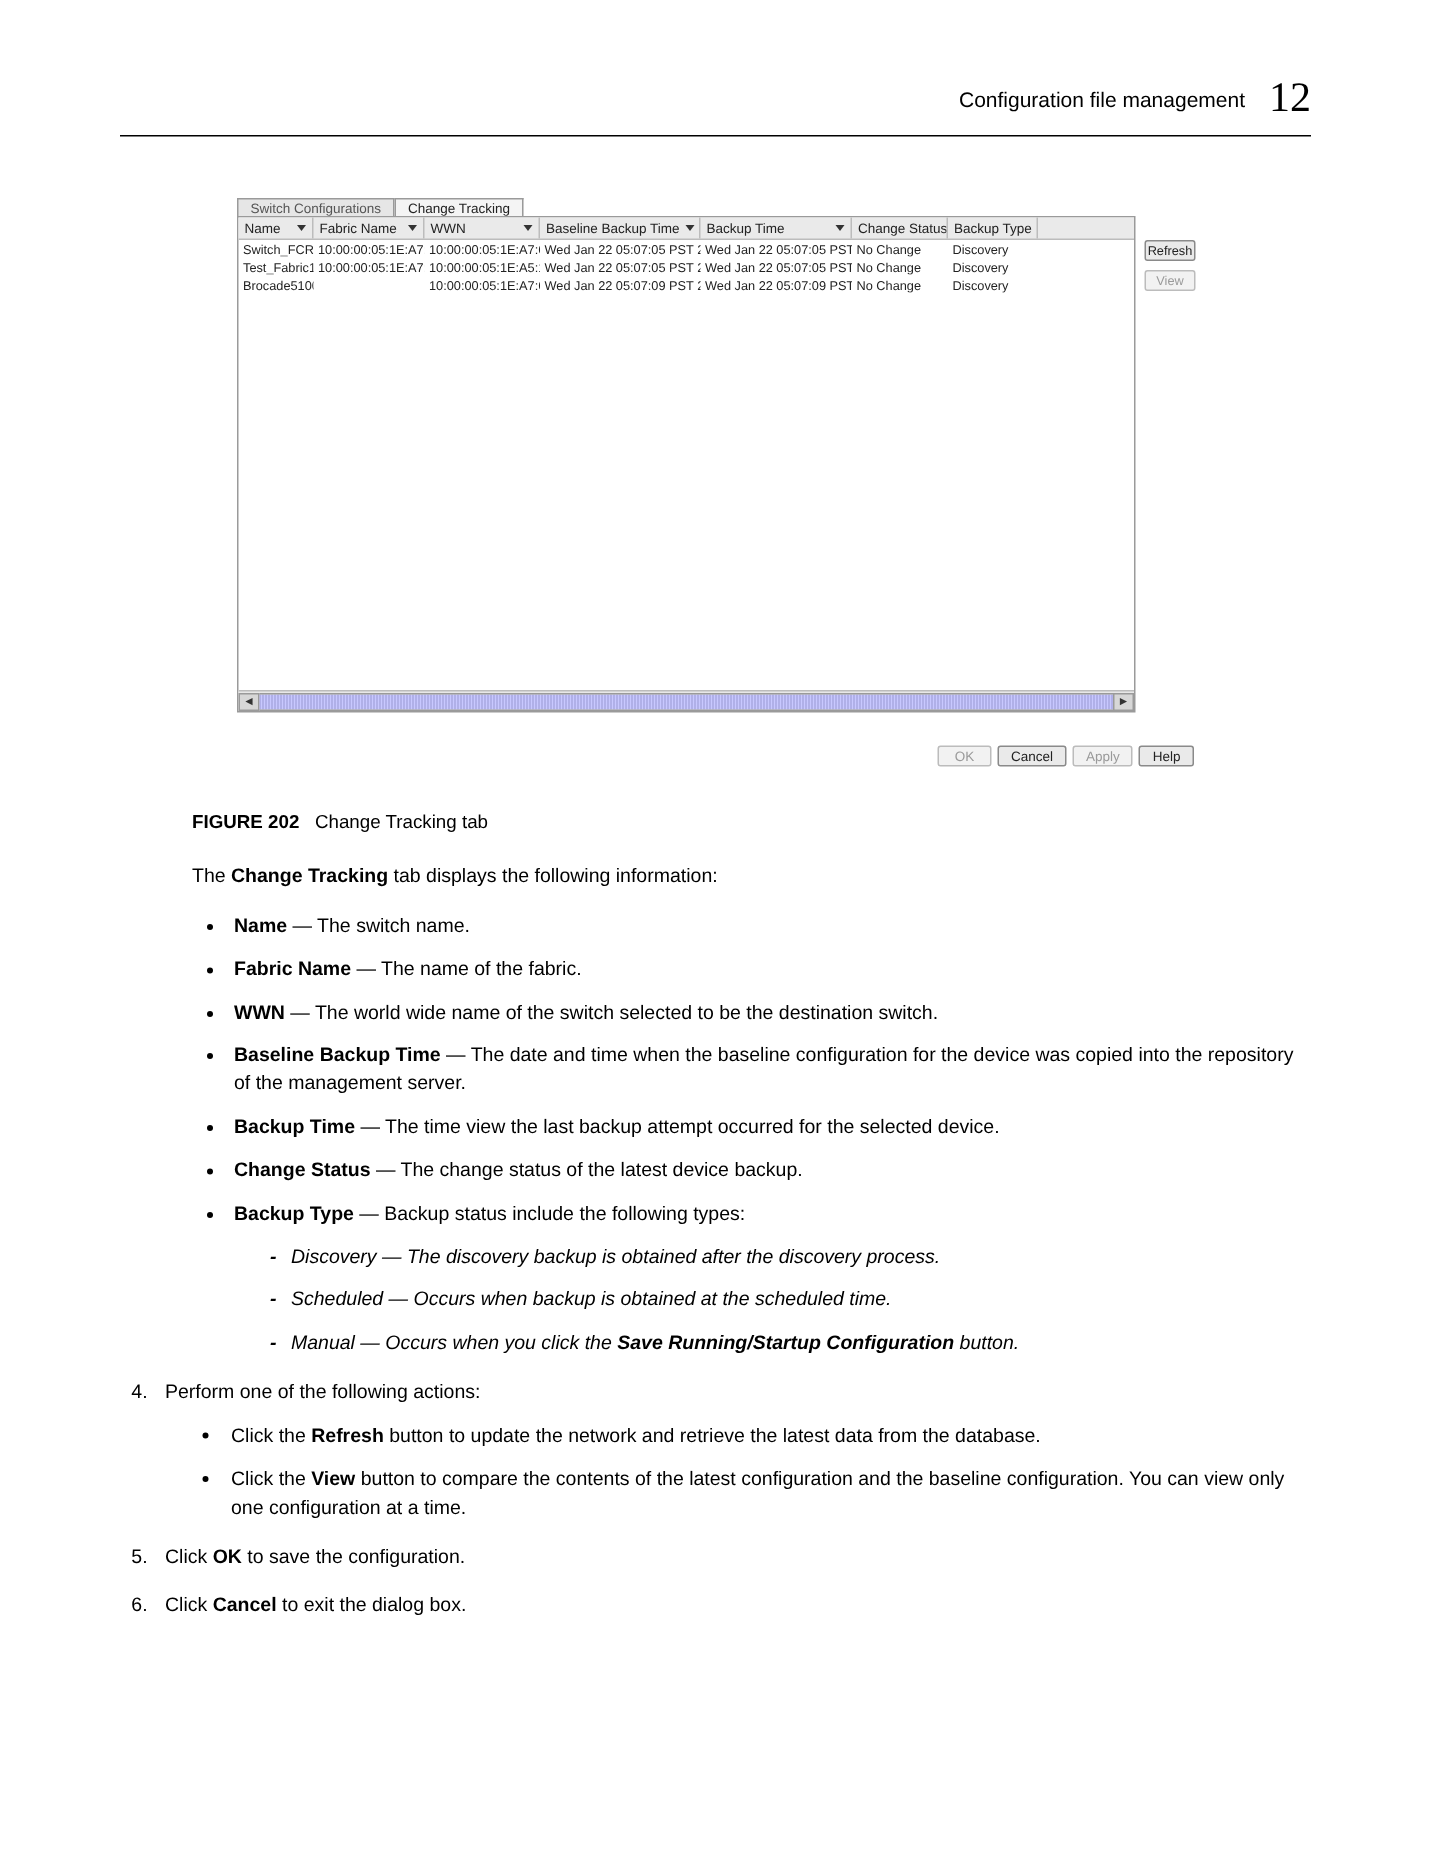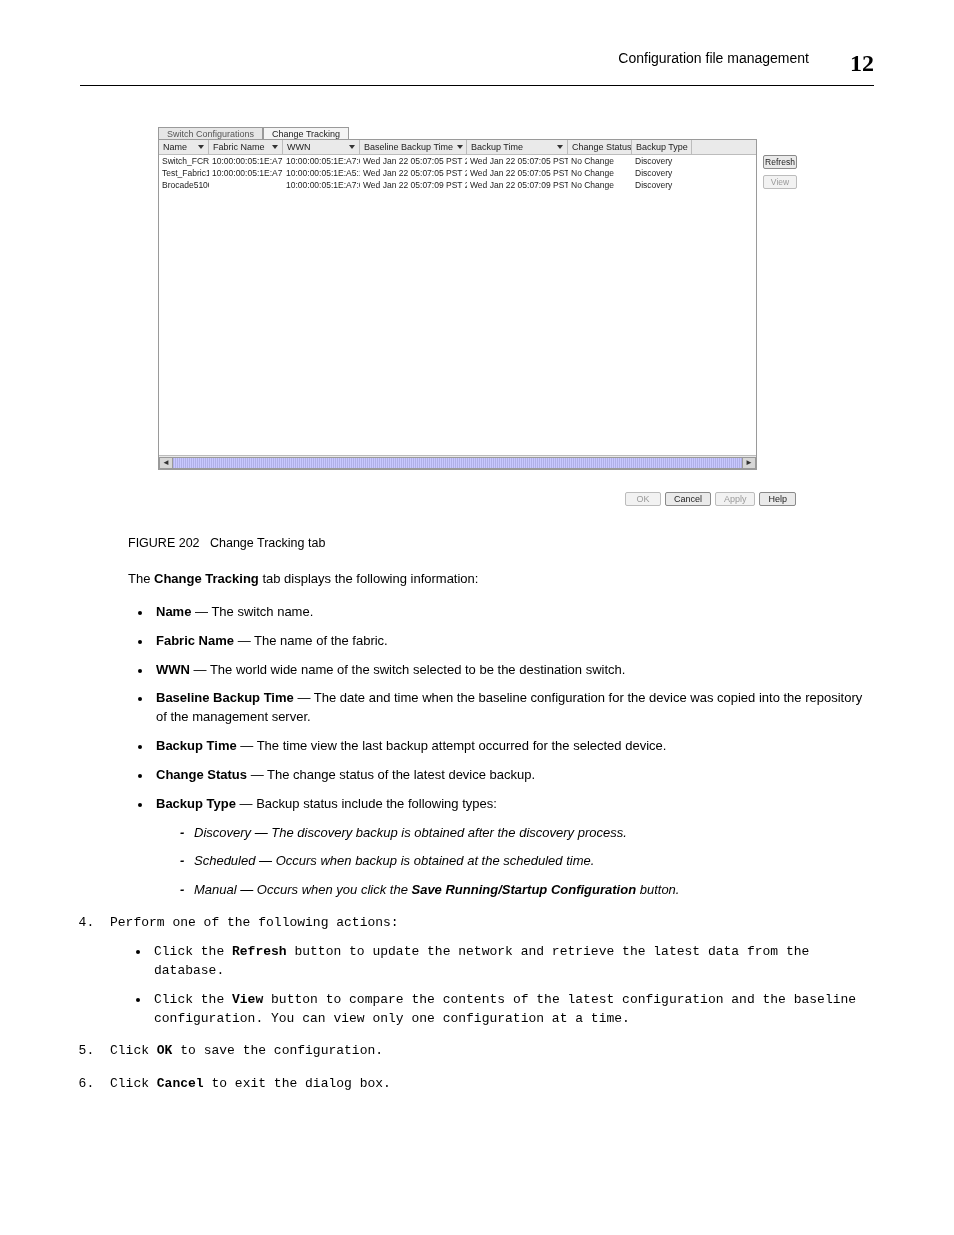--- a/index.html
+++ b/index.html
@@ -8,26 +8,26 @@
     font-size: 13px;
     color: #000;
     background: #fff;
     width: 954px;
     margin: 0 auto;
     padding: 50px 80px 60px 80px;
   }
   .page-header {
     display: flex;
     justify-content: flex-end;
-    align-items: flex-start;
-    gap: 41px;
+    align-items: center;
+    gap: 16px;
     margin-bottom: 8px;
   }
   .page-header-title { font-size: 14px; }
-  .page-header-number { font-size: 24px; font-family: Georgia, 'Times New Roman', serif; font-weight: bold; }
+  .page-header-number { font-size: 28px; font-family: Georgia, 'Times New Roman', serif; }
   .header-rule { border: none; border-top: 1.5px solid #000; margin-bottom: 40px; }
 
   
   .screenshot {
     margin: 0 auto 30px;
     width: 638px;
     font-family: Tahoma, Arial, sans-serif;
     font-size: 9px;
     color: #222;
   }
@@ -151,30 +151,30 @@
   .w-fabric { width: 74px; }
   .w-wwn    { width: 77px; }
   .w-bbt    { width: 107px; }
   .w-bt     { width: 101px; }
   .w-cs     { width: 64px; }
   .w-btype  { width: 60px; }
   .w-extra  { width: 64px; }
 
   
   .figcap { margin: 0 0 20px 48px; font-size: 12.5px; }
-  .figcap b { font-weight: normal; }
+  .figcap b { font-weight: bold; }
   .para { margin: 0 0 14px 48px; line-height: 1.45; font-size: 13px; }
   ul.top { list-style: disc; margin: 0 0 14px 72px; }
   ul.top > li { margin-bottom: 10px; line-height: 1.45; font-size: 13px; padding-left: 4px; }
   ul.top > li::marker { font-size: 12px; }
   ul.sub { list-style: none; margin: 10px 0 0 24px; }
   ul.sub > li { margin-bottom: 10px; line-height: 1.45; position: relative; padding-left: 14px; font-style: italic; }
   ul.sub > li::before { content: "-"; position: absolute; left: 0; font-weight: bold; }
   ol.steps { list-style: decimal; margin: 0 0 14px 22px; }
-  ol.steps > li { margin-bottom: 14px; line-height: 1.45; font-size: 13px; padding-left: 8px; font-family: Liberation Mono, monospace; }
+  ol.steps > li { margin-bottom: 14px; line-height: 1.45; font-size: 13px; padding-left: 8px; }
   ol.steps ul.inner { list-style: disc; margin: 10px 0 0 40px; }
   ol.steps ul.inner > li { margin-bottom: 10px; line-height: 1.45; padding-left: 4px; }
   b { font-weight: bold; }
 </style>
 </head>
 <body>
 
 <div class="page-header">
   <span class="page-header-title">Configuration file management</span>
   <span class="page-header-number">12</span>

